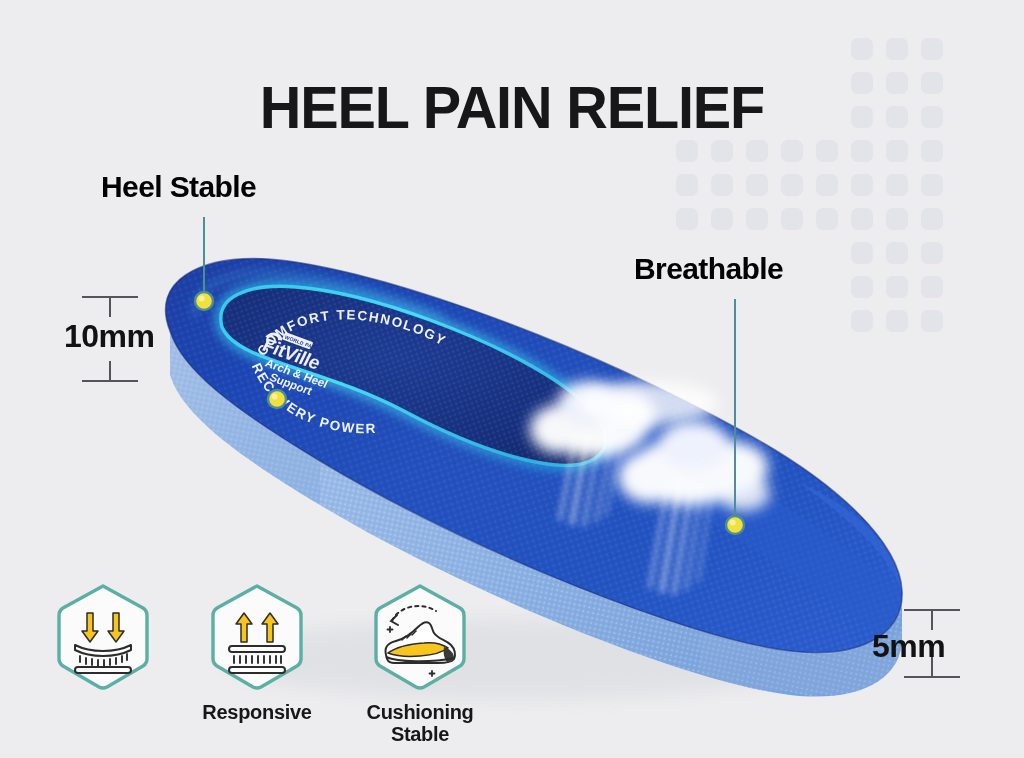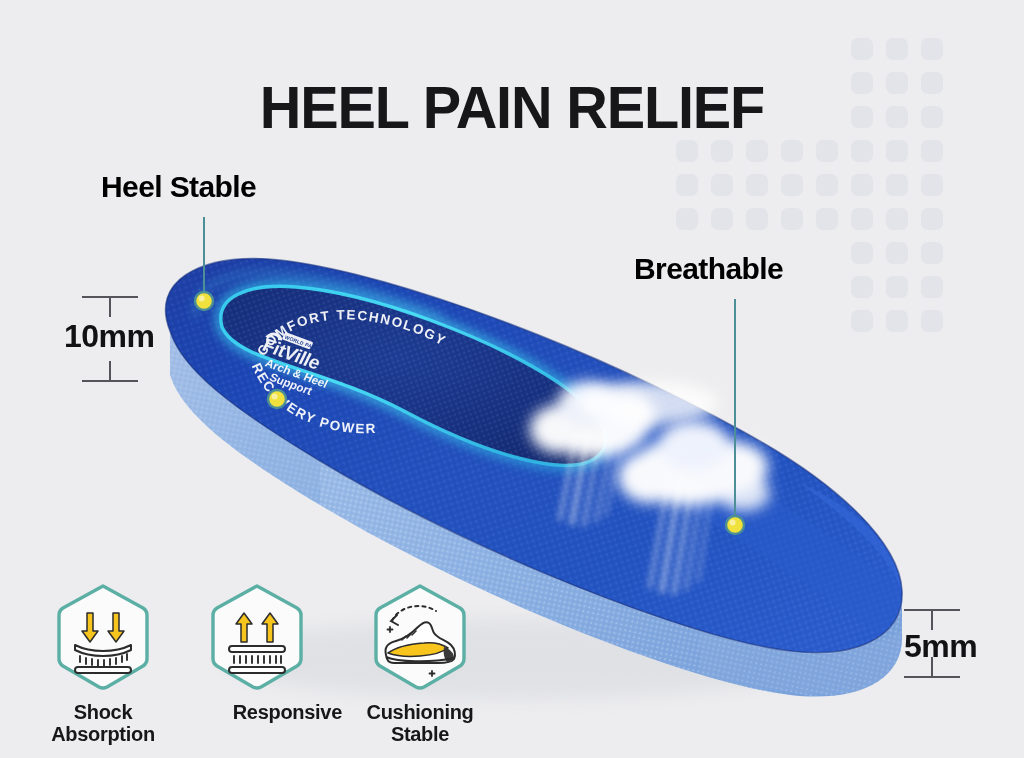--- a/index.html
+++ b/index.html
@@ -59,30 +59,30 @@
   
   .dim-label {
     position: absolute;
     font-size: 32px;
     font-weight: 700;
     color: #121215;
     letter-spacing: -0.5px;
     white-space: nowrap;
   }
   #dim-10mm { left: 64px; top: 287px; }
-  #dim-5mm  { left: 904px; top: 597px; }
+  #dim-5mm  { left: 872px; top: 597px; }
 
   
   .feature {
     position: absolute;
     width: 170px;
     text-align: center;
   }
   #feature-0 { left: 18px;  top: 552px; }
-  #feature-1 { left: 172px; top: 552px; text-align: right; }
+  #feature-1 { left: 172px; top: 552px; }
   #feature-2 { left: 335px; top: 552px; }
   .feature-hex {
     width: 104px;
     height: 108px;
     margin: 0 auto;
     display: block;
   }
   .feature-label {
     margin-top: 10px;
     font-size: 20px;
@@ -434,24 +434,20 @@
         <path d="M47,77 l0,6"></path>
           <path d="M53,77 l0,6"></path>
           <path d="M59,76 l0,6"></path>
         <path d="M65,75 l0,6"></path>
           <path d="M71,73 l0,6"></path>
           <path d="M76,71 l0,6"></path>
       </g>
 
       <rect x="24" y="84" width="56" height="6" rx="3" fill="#ffffff" stroke="#2c2c2c" stroke-width="2"></rect>
     </svg>
-    <div class="feature-label">
-      <span>Shock</span><br>
-      <span>Absorption</span>
-    </div>
   </div>
 
   <div class="feature" id="feature-1">
     <svg class="feature-hex" viewBox="0 0 104 108">
       <path d="M52,3 L92,25 a9,9 0 0 1 4,8 L96,75 a9,9 0 0 1 -4,8 L56,104 a9,9 0 0 1 -8,0 L12,83 a9,9 0 0 1 -4,-8 L8,33 a9,9 0 0 1 4,-8 Z" fill="#fbfbfc" stroke="#5bafa4" stroke-width="3.4" stroke-linejoin="round"></path>
 
       <g fill="#f7c51e" stroke="#2c2c2c" stroke-width="1.5" stroke-linejoin="round">
         <path d="M36,59 l6,0 0,-18 5,0 -8,-11 -8,11 5,0 Z"></path>
         <path d="M62,59 l6,0 0,-18 5,0 -8,-11 -8,11 5,0 Z"></path>
       </g>

